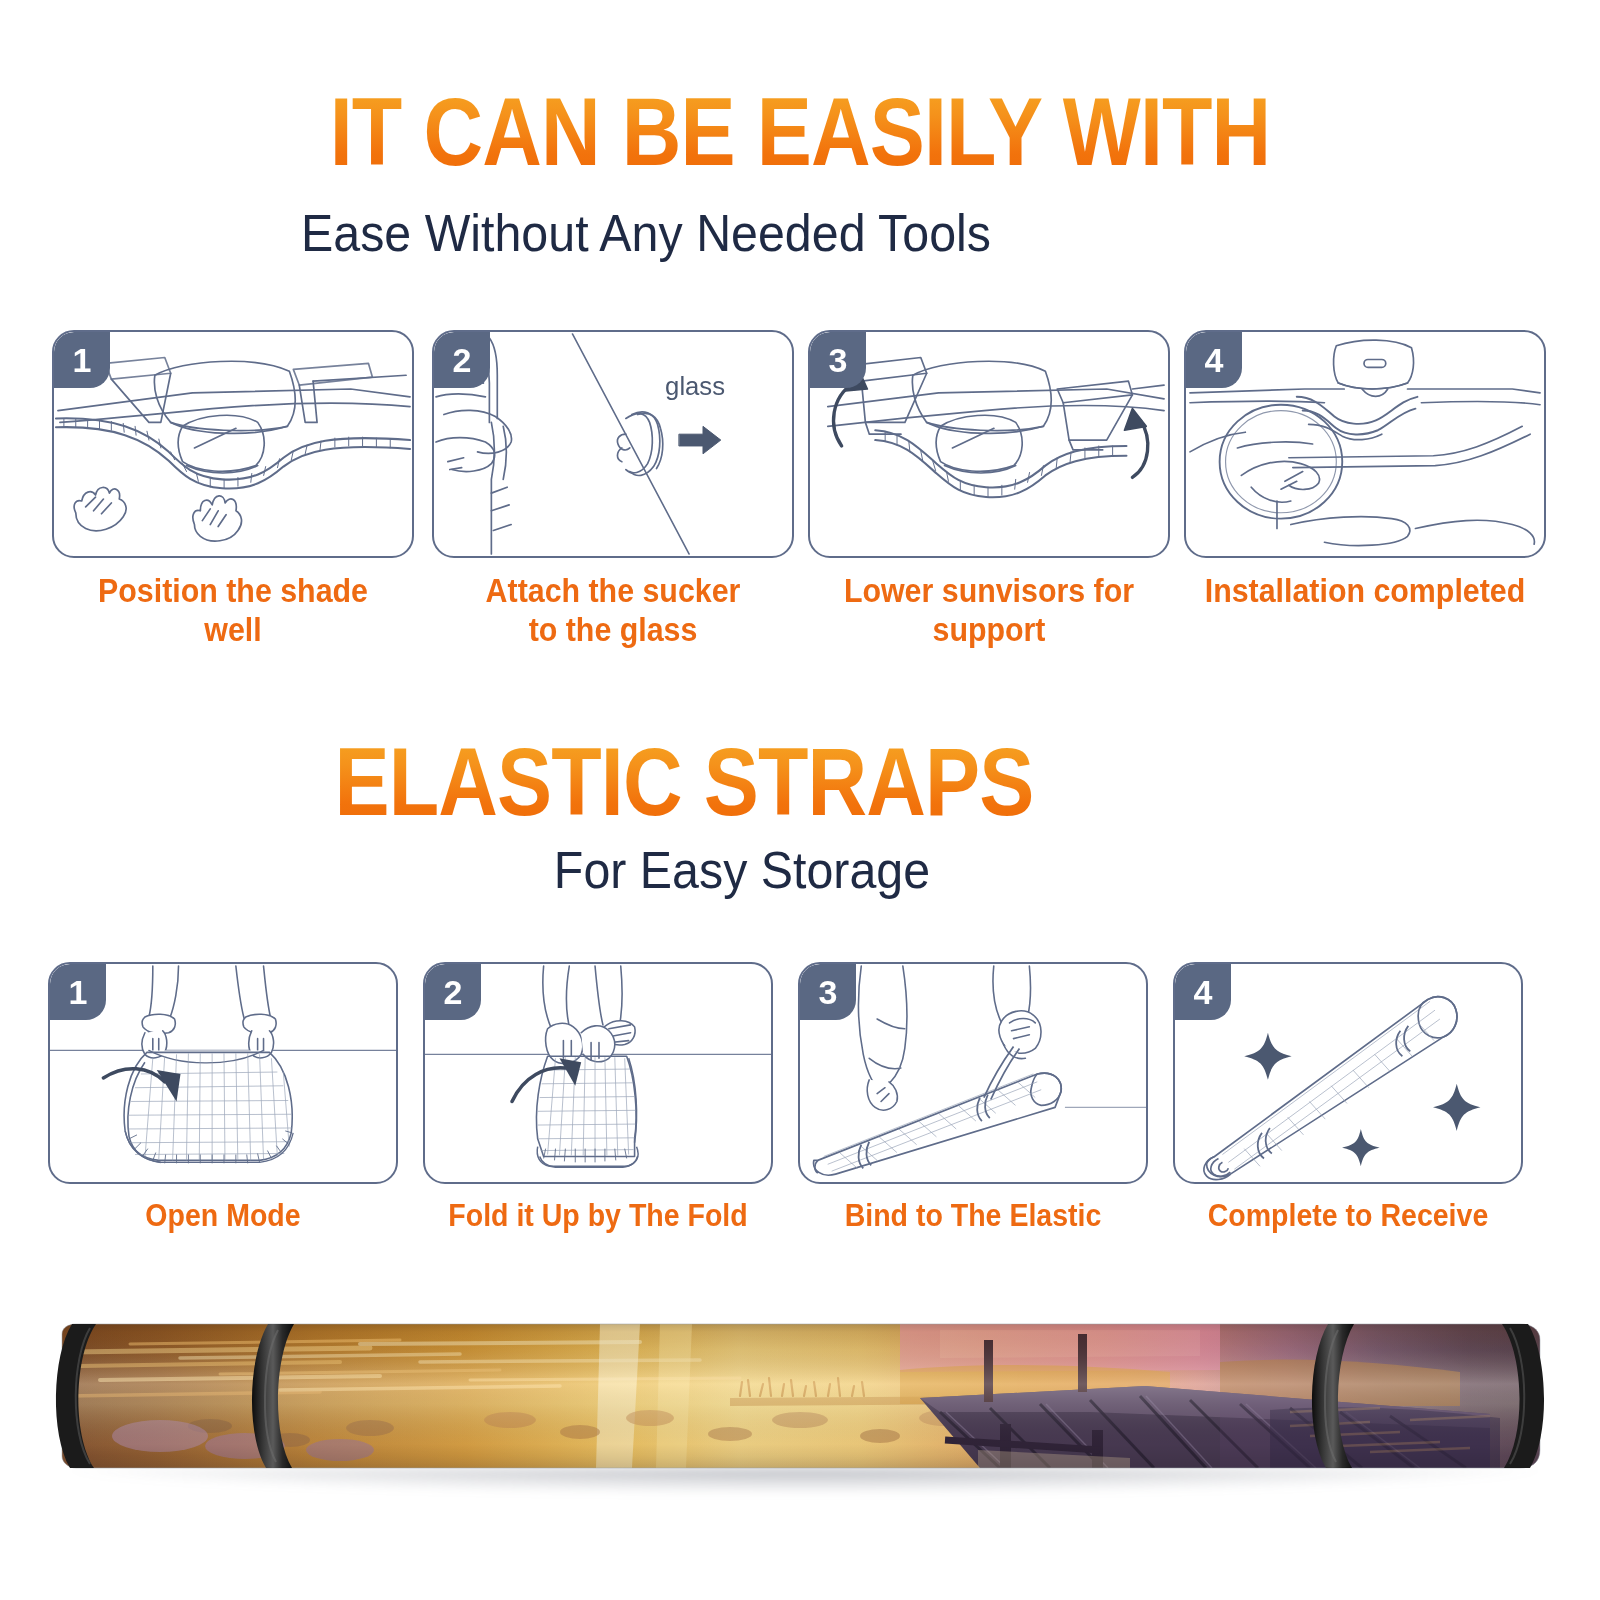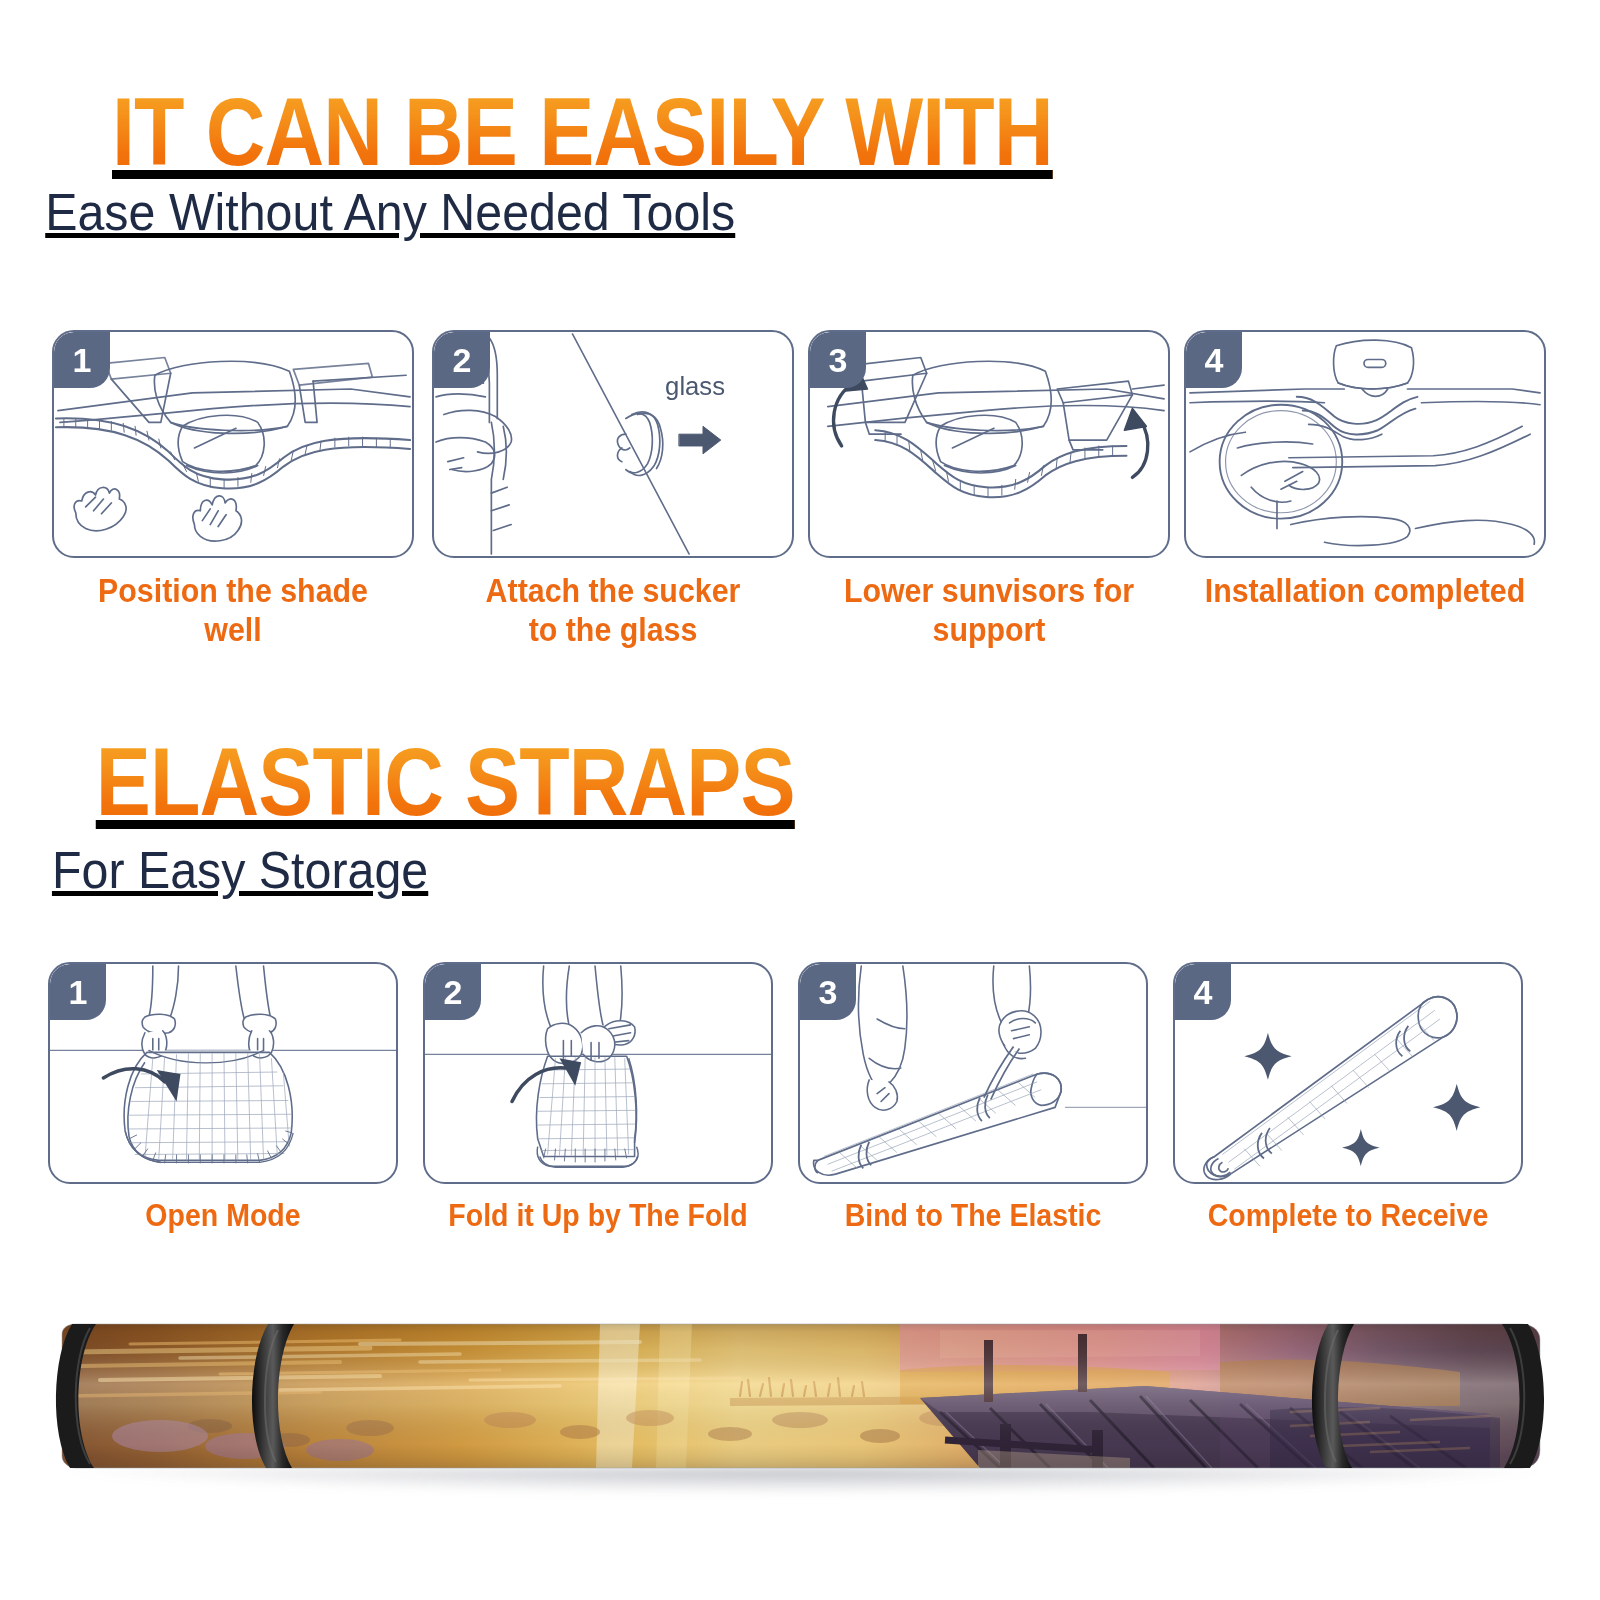--- a/index.html
+++ b/index.html
@@ -5,21 +5,21 @@
   html,body{margin:0;padding:0;}
   body{
     width:1600px;height:1600px;
     background:#ffffff;
     font-family:"Liberation Sans", sans-serif;
     overflow:hidden;
     position:relative;
   }
 
   
-  .heading-block{text-decoration:underline;}
+  .heading-block{text-align:center;}
   .h-main{
     font-family:"Liberation Sans", sans-serif;
     font-weight:bold;
     font-size:96px;
     line-height:1.0;
     letter-spacing:-1px;
     transform:scaleX(0.86);
     background:linear-gradient(180deg,#F6A623 0%,#F5921B 32%,#F2730C 72%,#EE6A07 100%);
     -webkit-background-clip:text;
     background-clip:text;
@@ -88,21 +88,21 @@
     background:radial-gradient(ellipse at 50% 0%, rgba(90,95,110,.40) 0%, rgba(90,95,110,0) 72%);
     filter:blur(4px);
   }
 </style>
 </head>
 <body>
 
 <div class="heading-block" style="position:absolute;left:0;top:84px;width:1600px;">
   <div class="h-main">IT CAN BE EASILY WITH</div>
 </div>
-<div class="heading-block" style="position:absolute;left:0;top:182px;width:1292px;">
+<div class="heading-block" style="position:absolute;left:0;top:203px;width:1292px;">
   <div class="h-sub">Ease Without Any Needed Tools</div>
 </div>
 
 <div class="row" style="top:0;">
 
   <div class="panel-wrap" style="left:52px;top:330px;width:362px;">
     <div class="panel" style="width:362px;height:228px;">
       <div class="badge">1</div>
       <svg viewBox="0 0 362 228" preserveAspectRatio="none">
         <g fill="none" stroke="#5F6C8A" stroke-width="1.7" stroke-linecap="round" stroke-linejoin="round">

